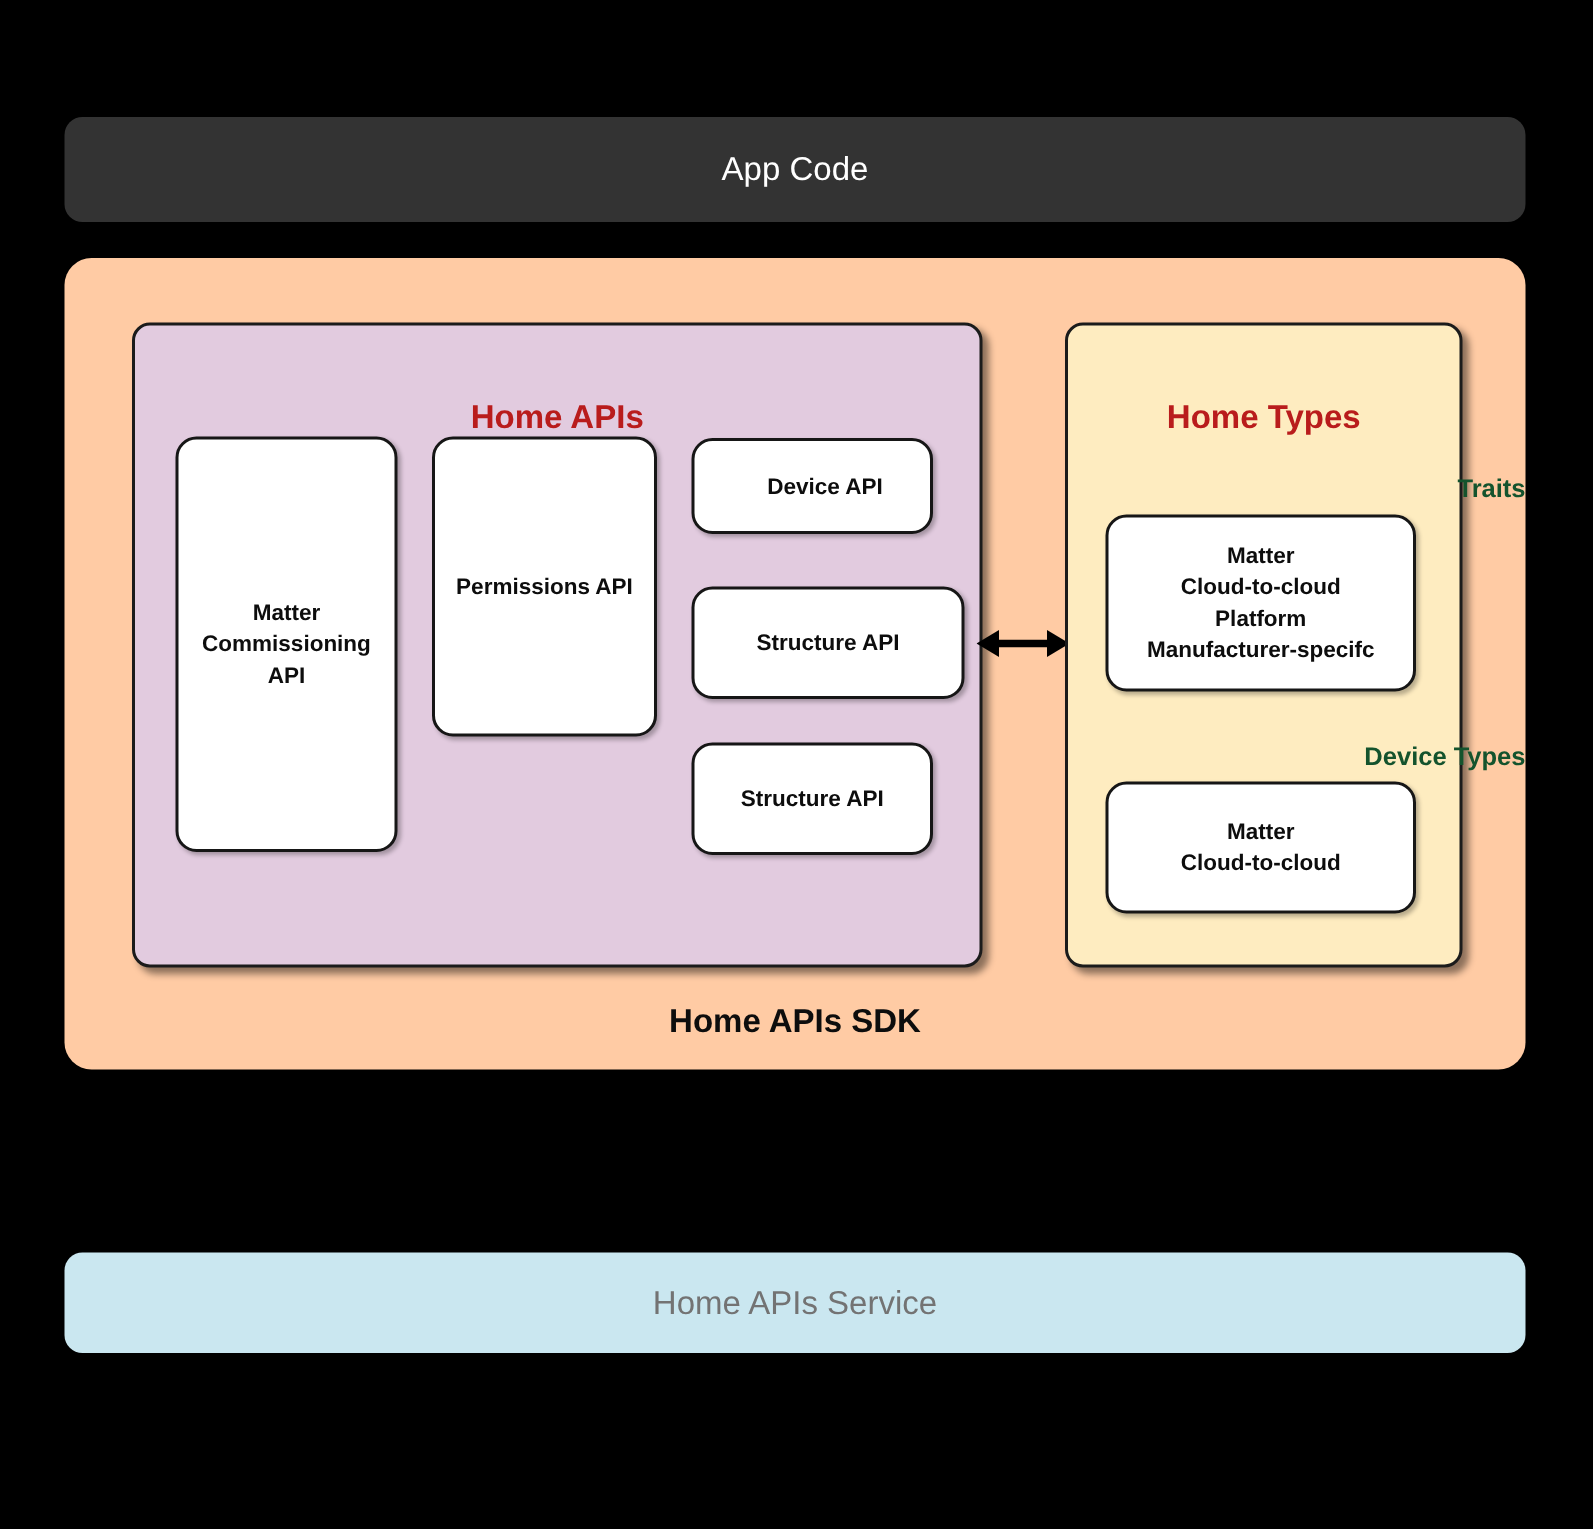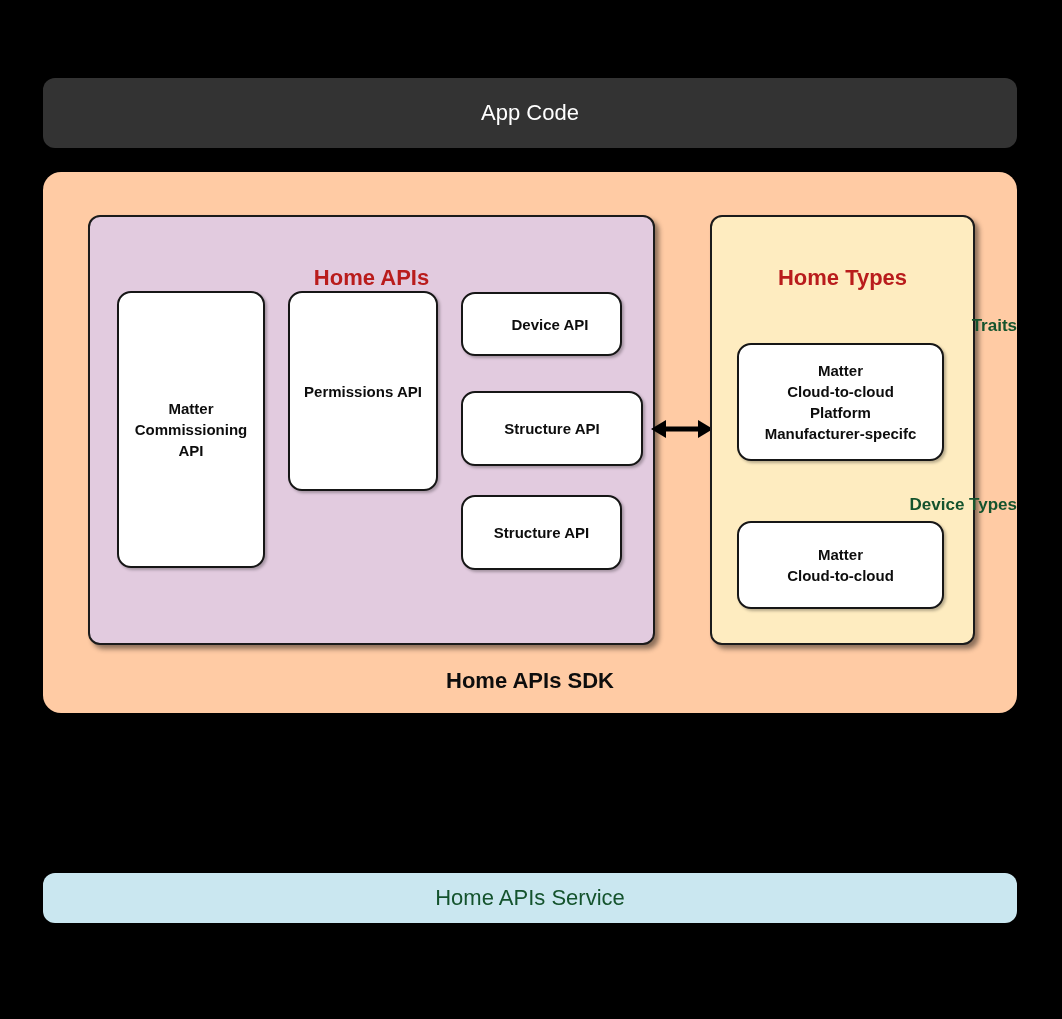--- a/index.html
+++ b/index.html
@@ -22,24 +22,24 @@
     font-size: 22px;
     border-radius: 12px;
   }
   .app-code {
     top: 78px;
     height: 70px;
     background: #333333;
     color: #ffffff;
   }
   .service {
-    top: 873px;
-    height: 50px;
+    top: 835px;
+    height: 67px;
     background: #cae7f0;
-    color: #14532d;
+    color: #737373;
   }
   .sdk {
     position: absolute;
     left: 43px;
     top: 172px;
     width: 974px;
     height: 541px;
     background: #ffcba4;
     border-radius: 18px;
   }

